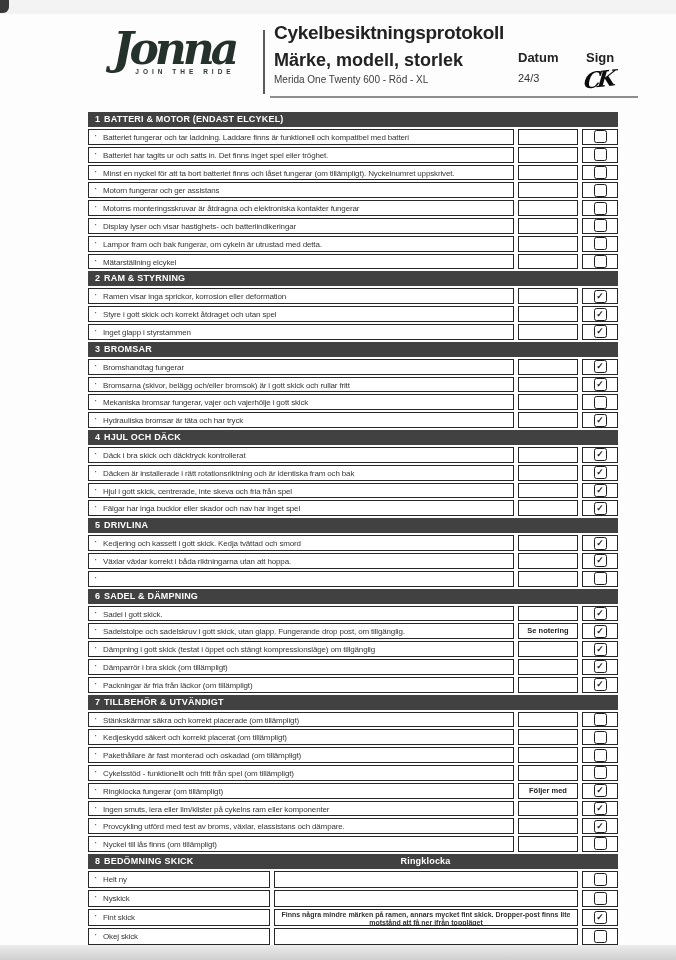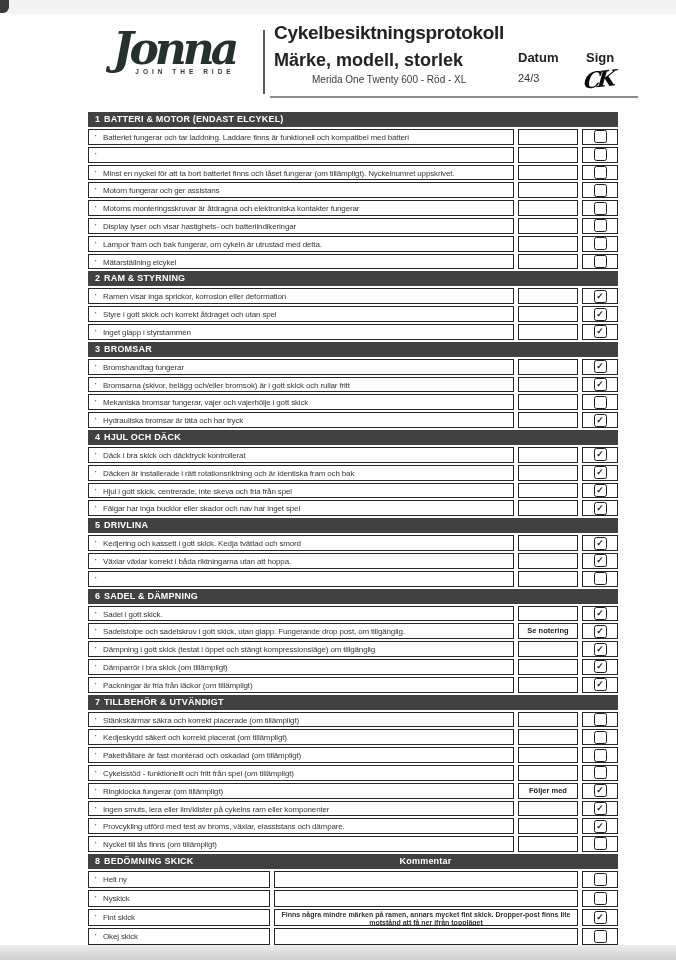--- a/index.html
+++ b/index.html
@@ -21,21 +21,21 @@
   .header{position:absolute;left:0;top:0;width:567px;height:108px;}
   .logo{position:absolute;left:88px;top:26px;width:172px;text-align:center;color:#25312b;}
   .logo-word{
     font-family:"DejaVu Serif", serif;font-style:italic;font-weight:bold;
     font-size:44px;line-height:46px;letter-spacing:-4px;color:#25312b;
   }
   .logo-tag{font-size:6.5px;font-weight:bold;letter-spacing:4px;color:#2f3a34;margin-top:-4px;padding-left:22px;}
   .divider{position:absolute;left:263px;top:30px;width:2px;height:64px;background:#5a5a5a;}
   .title{position:absolute;left:274px;top:22px;font-size:19px;font-weight:bold;color:#222;letter-spacing:-0.3px;}
   .subtitle{position:absolute;left:274px;top:50px;font-size:18px;font-weight:bold;color:#222;}
-  .bike-info{position:absolute;left:274px;top:74px;font-size:10px;color:#3c3c3c;margin-left:38px;}
+  .bike-info{position:absolute;left:274px;top:74px;font-size:10px;color:#3c3c3c;}
   .datum-label{position:absolute;left:518px;top:50px;font-size:13px;font-weight:bold;color:#222;}
   .datum-value{position:absolute;left:518px;top:72px;font-size:11px;color:#333;}
   .sign-label{position:absolute;left:586px;top:50px;font-size:13px;font-weight:bold;color:#222;}
   .sign-value{
     position:absolute;left:584px;top:66px;font-size:22px;color:#0c0c0c;
     font-family:"DejaVu Serif", serif;font-style:italic;font-weight:bold;
     letter-spacing:-4px;transform:rotate(-6deg) skewX(-12deg);
   }
   .header-rule{position:absolute;left:270px;top:96px;width:368px;height:2px;background:#8d8d8d;}
 
@@ -96,20 +96,21 @@
           <span class="item-label">Batteriet fungerar och tar laddning.  Laddare finns är funktionell och kompatibel med batteri</span>
         </div>
         <div class="cell cell-note"></div>
         <div class="cell cell-check">
           <div class="checkbox"></div>
         </div>
       </div>
       <div class="row">
         <div class="cell cell-text">
           <span class="bullet">·</span>
+          <span class="item-label">Batteriet har tagits ur och satts in. Det finns inget spel eller tröghet.</span>
         </div>
         <div class="cell cell-note"></div>
         <div class="cell cell-check">
           <div class="checkbox"></div>
         </div>
       </div>
       <div class="row">
         <div class="cell cell-text">
           <span class="bullet">·</span>
           <span class="item-label">Minst en nyckel för att ta bort batteriet finns och låset fungerar (om tillämpligt). Nyckelnumret uppskrivet.</span>
@@ -437,21 +438,21 @@
       <div class="row">
         <div class="cell cell-text">
           <span class="bullet">·</span>
           <span class="item-label">Nyckel till lås finns (om tillämpligt)</span>
         </div>
         <div class="cell cell-note"></div>
         <div class="cell cell-check">
           <div class="checkbox"></div>
         </div>
       </div>
-      <div class="section-bar"><span class="section-number">8</span><span class="section-title">BEDÖMNING SKICK</span><span class="kommentar-label">Kommentar</span></div>
+      <div class="section-bar"><span class="section-number">8</span><span class="section-title">BEDÖMNING SKICK</span><span class="kommentar-label">Ringklocka</span></div>
       <div class="row assessment">
         <div class="cell cell-text">
           <span class="bullet">·</span>
           <span class="item-label">Helt ny</span>
         </div>
         <div class="cell cell-comment"></div>
         <div class="cell cell-check">
           <div class="checkbox"></div>
         </div>
       </div>

